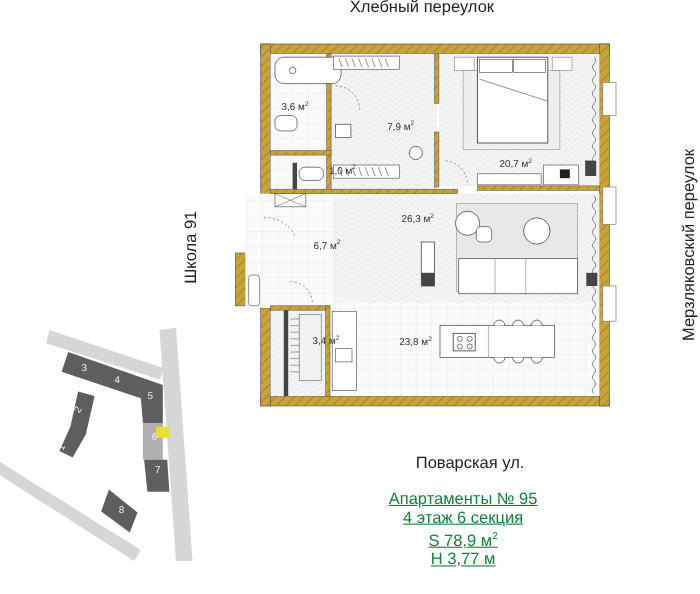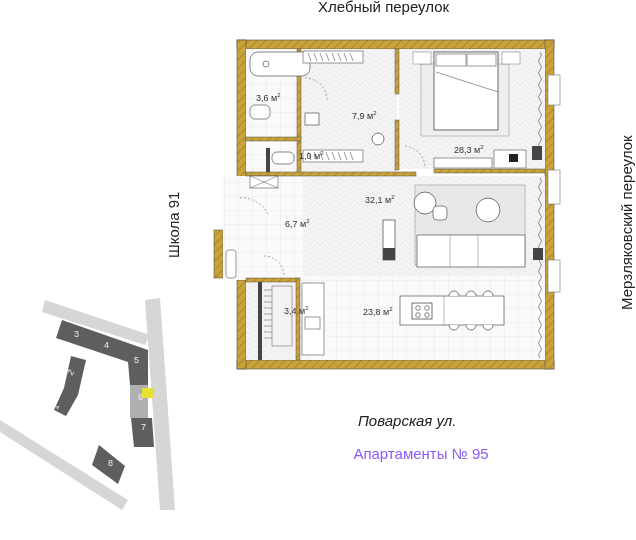--- a/index.html
+++ b/index.html
@@ -1,31 +1,31 @@
 <!DOCTYPE html>
 <html><head>
 <meta charset="utf-8">
 <style>
   html,body{margin:0;padding:0;background:#fff;}
   body{width:636px;height:540px;position:relative;overflow:hidden;font-family:"Liberation Sans",sans-serif;color:#222;}
   .abs{position:absolute;}
   .street{font-size:15px;color:#222;white-space:nowrap;}
   .vert{transform-origin:0 0;}
-  .info{text-align:center;font-size:15px;line-height:17px;color:#8b5cf6;}
+  .info{text-align:center;font-size:15px;line-height:17px;color:#15803d;text-decoration:underline;}
   .room-label{font-size:9px;color:#333;white-space:nowrap;}
   .room-label sup{font-size:6px;}
   svg text{font-family:"Liberation Sans",sans-serif;}
 </style>
 </head>
 <body>
 
 <div class="abs street" style="left:318px;top:-2px;">Хлебный переулок</div>
 <div class="abs street vert" style="left:165px;top:258px;transform:rotate(-90deg);">Школа  91</div>
 <div class="abs street vert" style="left:618px;top:310px;transform:rotate(-90deg);">Мерзляковский переулок</div>
-<div class="abs street" style="left:358px;top:412px;font-style:italic;">Поварская ул.</div>
+<div class="abs street" style="left:378px;top:412px;">Поварская ул.</div>
 
 <svg class="abs" style="left:0;top:0;" width="636" height="540">
   <defs>
     <pattern id="hatch" width="6" height="6" patternUnits="userSpaceOnUse" patternTransform="rotate(45)">
       <rect width="6" height="6" fill="#c9a23a"></rect>
       <line x1="0" y1="0" x2="0" y2="6" stroke="#8a6d1e" stroke-width="1"></line>
     </pattern>
     <pattern id="tile" width="14" height="14" patternUnits="userSpaceOnUse">
       <rect width="14" height="14" fill="#fafafa"></rect>
       <path d="M14 0 L0 0 0 14" fill="none" stroke="#e2e2e2" stroke-width="0.7"></path>
@@ -174,22 +174,25 @@
         <text x="141" y="430">7</text>
         <text x="108" y="466">8</text>
       <text x="72" y="376" transform="rotate(-60 72 376)">2</text>
       <text x="57" y="410" transform="rotate(-60 57 410)">1</text>
     </g>
   </g>
 </svg>
 
 <div class="abs room-label" style="left:256px;top:92px;"><span>3,6 м</span><sup>2</sup></div>
 <div class="abs room-label" style="left:352px;top:110px;"><span>7,9 м</span><sup>2</sup></div>
-<div class="abs room-label" style="left:454px;top:144px;"><span>28,3 м</span><sup>2</sup></div>
+<div class="abs room-label" style="left:454px;top:144px;"><span>20,7 м</span><sup>2</sup></div>
 <div class="abs room-label" style="left:299px;top:150px;"><span>1,0 м</span><sup>2</sup></div>
-<div class="abs room-label" style="left:365px;top:194px;"><span>32,1 м</span><sup>2</sup></div>
+<div class="abs room-label" style="left:365px;top:194px;"><span>26,3 м</span><sup>2</sup></div>
 <div class="abs room-label" style="left:285px;top:218px;"><span>6,7 м</span><sup>2</sup></div>
 <div class="abs room-label" style="left:284px;top:305px;"><span>3,4 м</span><sup>2</sup></div>
 <div class="abs room-label" style="left:363px;top:306px;"><span>23,8 м</span><sup>2</sup></div>
 
 <div class="abs info" style="left:336px;top:445px;width:170px;">
   <div>Апартаменты  № 95</div>
+  <div>4 этаж  6 секция</div>
+  <div><span>S 78,9 м</span><sup style="font-size:9px;">2</sup></div>
+  <div>H 3,77 м</div>
 </div>
 
 </body></html>

